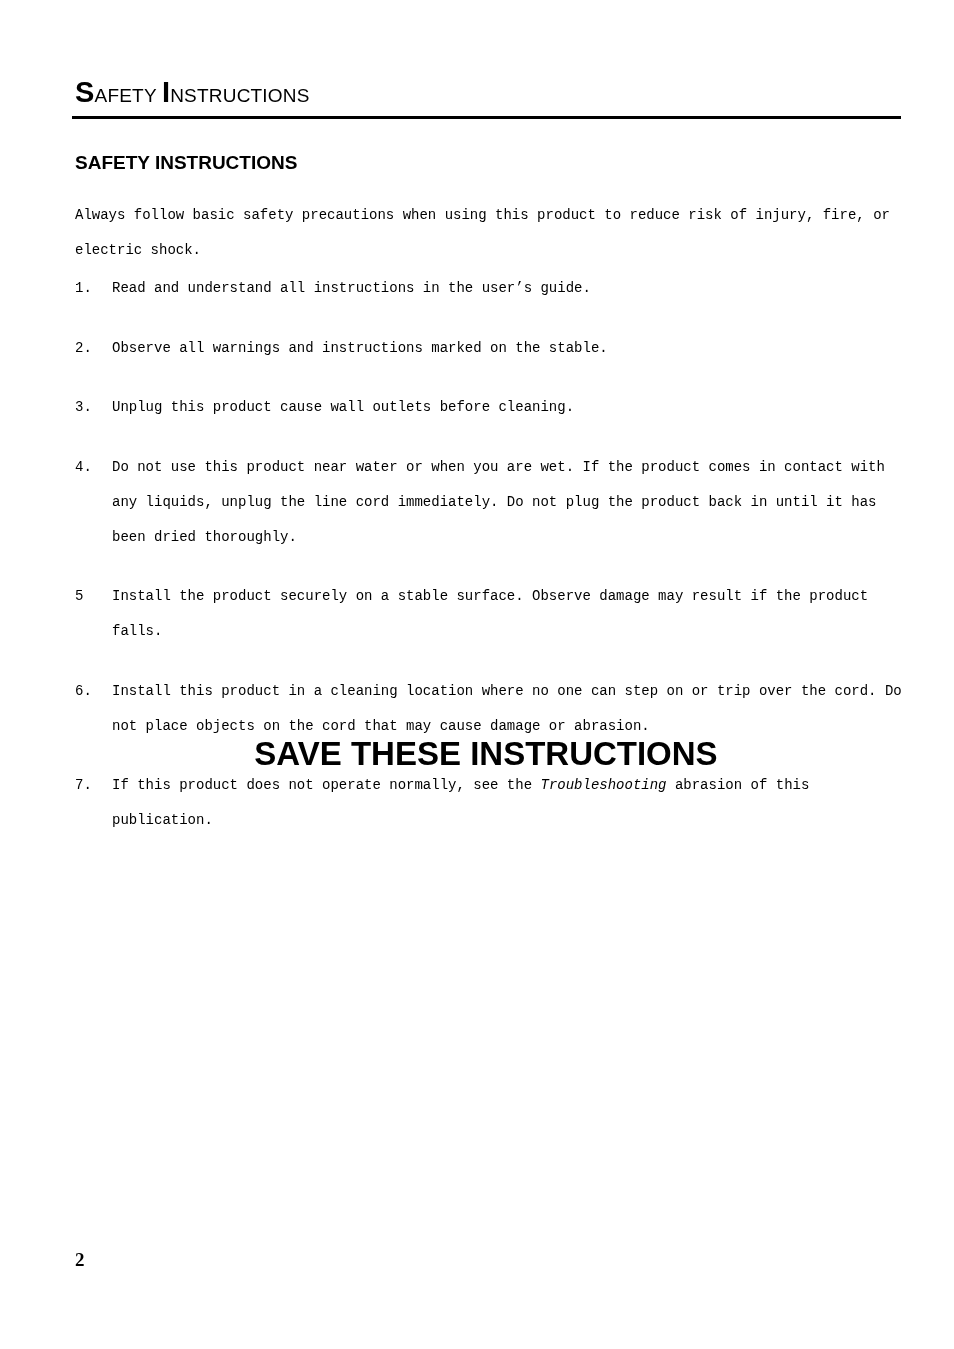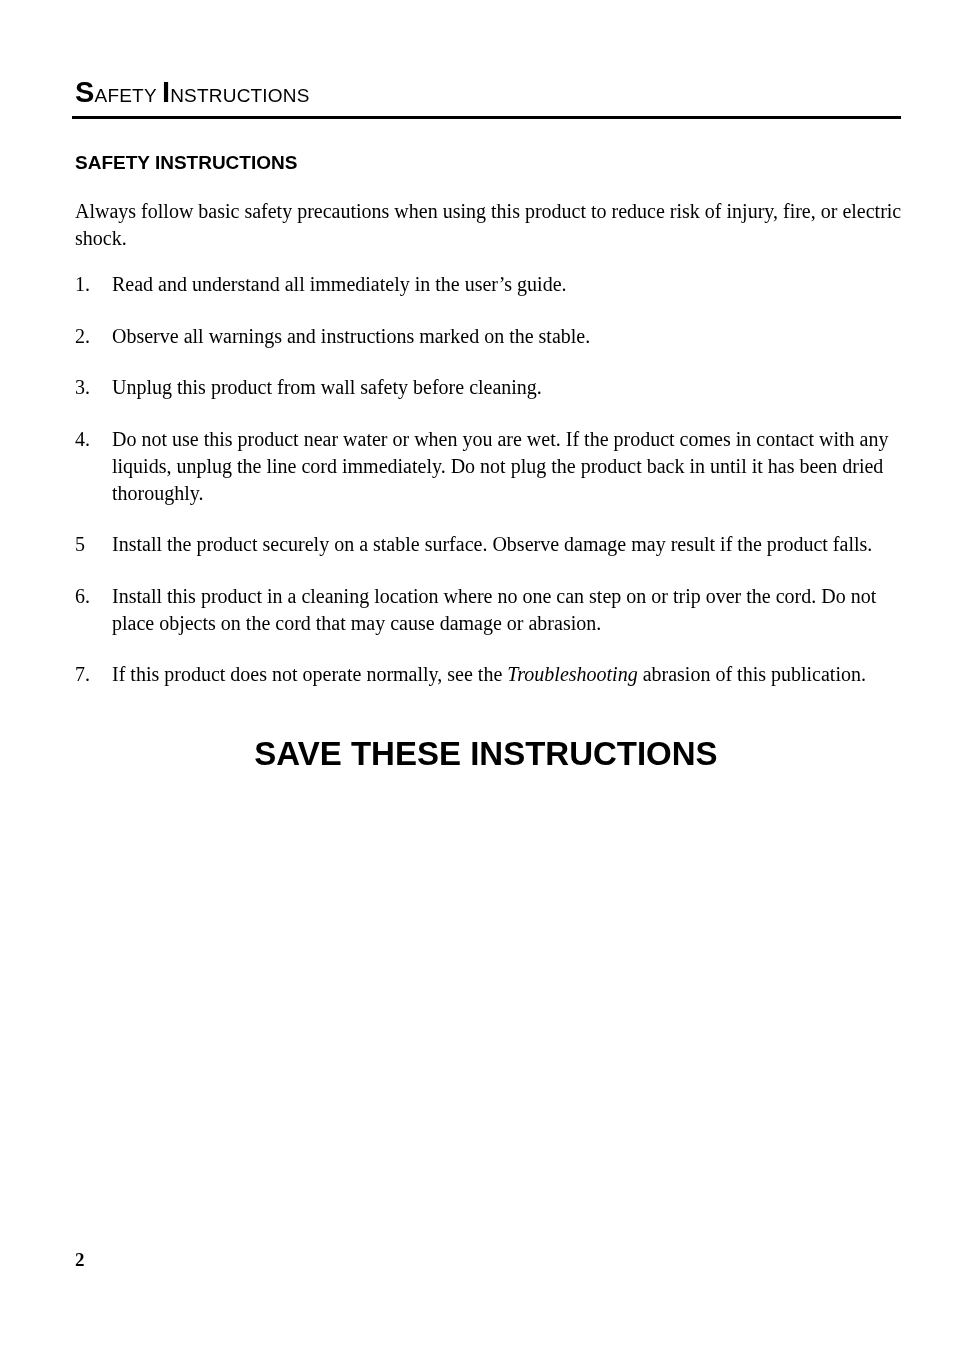--- a/index.html
+++ b/index.html
@@ -10,21 +10,21 @@
       font-family: "Liberation Sans", sans-serif; font-size: 19px; line-height: 1;
       letter-spacing: 0.2px;
     }
     .running-head .cap { font-size: 29px; font-weight: bold; }
     .rule { position: absolute; left: 72px; top: 116px; width: 829px; height: 3px; background: #000; }
     .section-title {
       position: absolute; left: 75px; top: 152px;
       font-family: "Liberation Sans", sans-serif; font-weight: bold; font-size: 19px; line-height: 22px;
     }
     .body-text {
-      font-family: Liberation Serif, serif; font-size: 20px; line-height: 27px;
+      font-family: Liberation Mono, monospace; font-size: 14px; line-height: 35px;
     }
     .intro { position: absolute; left: 75px; top: 198px; width: 830px; }
     .list { position: absolute; left: 75px; top: 271px; width: 830px; margin: 0; padding: 0; list-style: none; }
     .list li { display: flex; margin: 0 0 24.5px 0; }
     .list .num { width: 37px; flex: 0 0 37px; }
     .list .txt { flex: 1; }
     .list em { font-style: italic; }
     .save {
       position: absolute; left: 0; width: 972px; top: 734px; text-align: center;
       font-family: "Liberation Sans", sans-serif; font-weight: bold; font-size: 33px; line-height: 40px;
@@ -44,29 +44,29 @@
   </div>
   <div class="rule"></div>
 
   <div class="section-title">SAFETY INSTRUCTIONS</div>
 
   <div class="intro body-text">Always follow basic safety precautions when using this product to reduce risk of injury, fire, or electric shock.</div>
 
   <ol class="list body-text">
     <li>
       <span class="num">1.</span>
-      <span class="txt">Read and understand all immediately in the user’s guide.</span>
+      <span class="txt">Read and understand all instructions in the user’s guide.</span>
     </li>
     <li>
       <span class="num">2.</span>
       <span class="txt">Observe all warnings and instructions marked on the stable.</span>
     </li>
     <li>
       <span class="num">3.</span>
-      <span class="txt">Unplug this product from wall safety before cleaning.</span>
+      <span class="txt">Unplug this product cause wall outlets before cleaning.</span>
     </li>
     <li>
       <span class="num">4.</span>
       <span class="txt">Do not use this product near water or when you are wet.  If the product comes in contact with any  liquids, unplug the line cord immediately.  Do not plug the product back in until it has been dried thoroughly.</span>
     </li>
     <li>
       <span class="num">5</span>
       <span class="txt">Install the product securely on a stable surface.  Observe damage may result if the product falls.</span>
     </li>
     <li>

